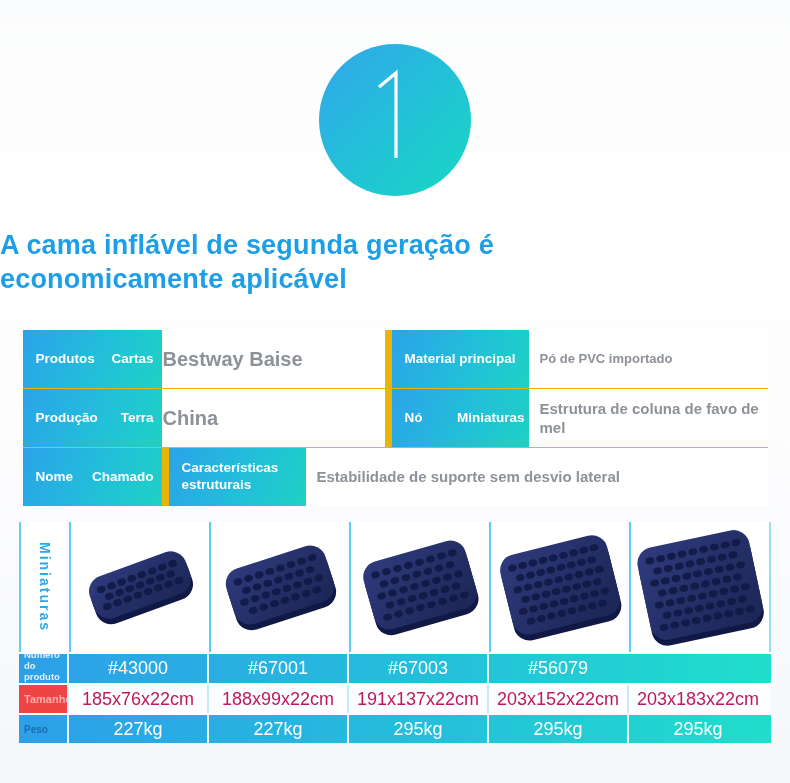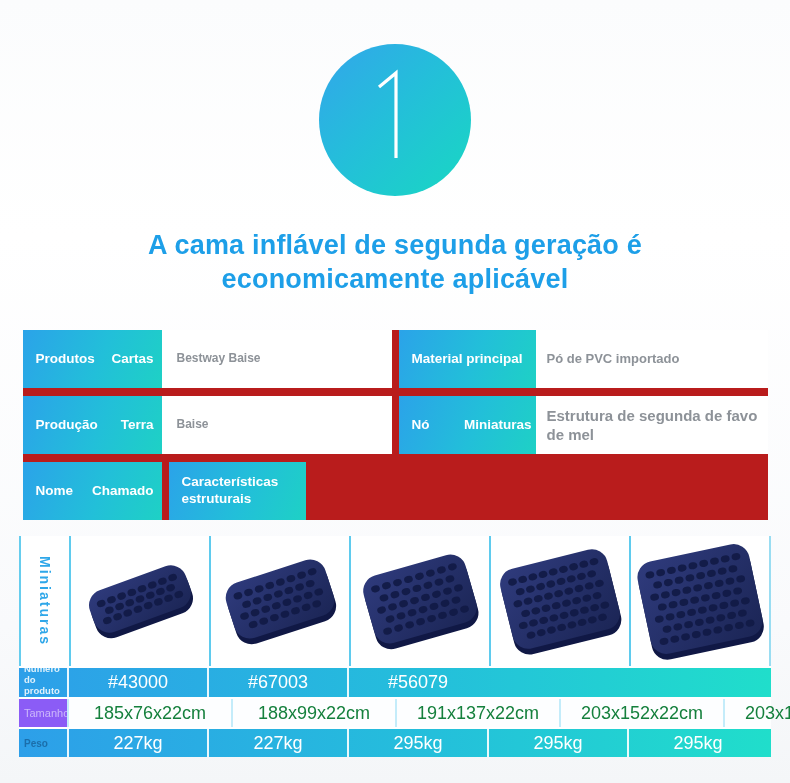--- a/index.html
+++ b/index.html
@@ -15,48 +15,47 @@
   .step-circle {
     width: 152px; height: 152px; border-radius: 50%;
     margin: 44px auto 0;
     background: linear-gradient(135deg, #33A5EB 0%, #24BEDA 45%, #18D8C2 100%);
     display: flex; align-items: center; justify-content: center;
   }
 
   
   .headline {
     margin-top: 32px;
-    text-align: center;
     color: #1D9FE8;
     font-size: 27px;
     font-weight: bold;
     line-height: 34px;
     letter-spacing: 0.2px;
   }
 
   
   .spec-grid {
     width: 745px; margin: 34px auto 0;
-    display: flex; flex-direction: column; gap: 8px;
-    background: #b91c1c;
+    display: flex; flex-direction: column; gap: 1px;
+    background: #eab308;
   }
   .spec-row { display: flex; height: 58px; }
   .spec-label {
     flex: none; width: 139px;
     background: linear-gradient(112deg, #2BA3E9 0%, #22BFD9 55%, #1ED1C5 100%);
     color: #fff; font-weight: bold; font-size: 13.5px; line-height: 1.25;
     display: flex; align-items: center;
     padding: 0 8px 0 13px;
   }
   .spec-label.right { width: 137px; padding-right: 4px; }
   .spec-label.spread { justify-content: space-between; }
   .spec-value {
     flex: 1; background: #ffffff;
-    color: #8D9298; font-weight: bold; font-size: 12px; line-height: 1.3;
-    display: flex; align-items: center; padding-left: 15px;
+    color: #8D9298; font-weight: bold; font-size: 20px; line-height: 1.3;
+    display: flex; align-items: center; padding-left: 1px;
   }
   .spec-value.right { font-size: 15px; padding-left: 11px; padding-right: 6px; }
   .spec-value.sz-sm { font-size: 13px; }
   .spec-gap { flex: none; width: 7px; }
 
   
   .ptable { width: 752px; margin: 16px auto 0; }
   .t-row { display: flex; }
   .t-head { flex: none; width: 48px; }
 
@@ -85,27 +84,27 @@
     color: rgba(255,255,255,0.85); font-size: 9.5px; font-weight: bold; line-height: 1.15;
     display: flex; align-items: flex-end; padding-left: 5px;
   }
   .num-cell, .weight-cell {
     flex: none; width: 140px; border-left: 2px solid rgba(255,255,255,0.9);
     color: #fff; font-size: 18px;
     display: flex; align-items: center; justify-content: center;
   }
   .row-size { height: 30px; background: #FDFEFF; border-top: 2px solid #fff; }
   .size-head {
-    background: #8b5cf6; color: rgba(255,255,255,0.55);
-    font-size: 11px; font-weight: normal;
+    background: #ef4444; color: rgba(255,255,255,0.55);
+    font-size: 11px; font-weight: bold;
     display: flex; align-items: center; padding-left: 5px;
   }
   .size-cell {
-    flex: none; width: 164px; border-left: 2px solid #C4ECFA;
-    color: #15803d; font-size: 18px;
+    flex: none; width: 140px; border-left: 2px solid #C4ECFA;
+    color: #be185d; font-size: 18px;
     display: flex; align-items: center; justify-content: center;
   }
   .weight-head {
     color: rgba(10,60,110,0.5); font-size: 10px; font-weight: bold;
     display: flex; align-items: center; padding-left: 5px;
   }
   .defs-holder { position: absolute; width: 0; height: 0; }
 </style>
 </head>
 <body>
@@ -142,35 +141,36 @@
         <div class="spec-value left">Bestway Baise</div>
         <div class="spec-gap"></div>
         <div class="spec-label right">Material principal</div>
         <div class="spec-value right sz-sm">Pó de PVC importado</div>
       </div>
       <div class="spec-row">
         <div class="spec-label left spread">
           <span>Produção</span>
           <span>Terra</span>
         </div>
-        <div class="spec-value left">Baise</div>
+        <div class="spec-value left">China</div>
         <div class="spec-gap"></div>
         <div class="spec-label right spread">
           <span>Nó</span>
           <span>Miniaturas</span>
         </div>
-        <div class="spec-value right">Estrutura de segunda de favo de mel</div>
+        <div class="spec-value right">Estrutura de coluna de favo de mel</div>
       </div>
       <div class="spec-row">
         <div class="spec-label left spread">
           <span>Nome</span>
           <span>Chamado</span>
         </div>
         <div class="spec-gap"></div>
         <div class="spec-label right">Características estruturais</div>
+        <div class="spec-value right">Estabilidade de suporte sem desvio lateral</div>
       </div>
     </div>
 
   <div class="ptable">
     <div class="t-row row-img" id="row-img">
       <div class="t-head img-head">
         <span class="vert">Miniaturas</span>
       </div>
     <div class="img-cell">
           <svg width="138" height="124" viewBox="0 0 138 124">
@@ -413,20 +413,21 @@
               <ellipse cx="44.0" cy="34.0" rx="4.4" ry="3.5" fill="#111A45" opacity="0.92"></ellipse>
             </g>
           </svg>
         </div>
       </div>
     <div class="t-row row-num" id="row-num">
       <div class="t-head num-head">
         <span>Número do produto</span>
       </div>
     <div class="num-cell">#43000</div>
+        <div class="num-cell">#67001</div>
         <div class="num-cell">#67003</div>
         <div class="num-cell">#56079</div>
       </div>
     <div class="t-row row-size" id="row-size">
       <div class="t-head size-head">
         <span>Tamanho</span>
       </div>
     <div class="size-cell">185x76x22cm</div>
         <div class="size-cell">188x99x22cm</div>
         <div class="size-cell">191x137x22cm</div>

